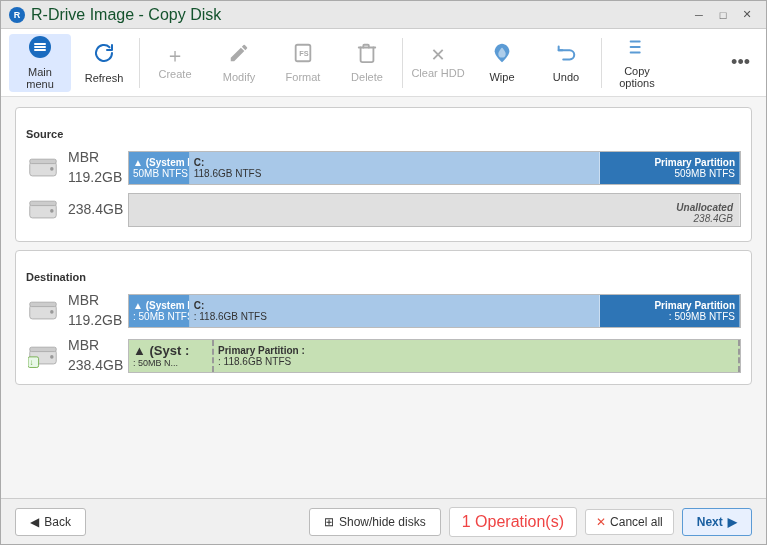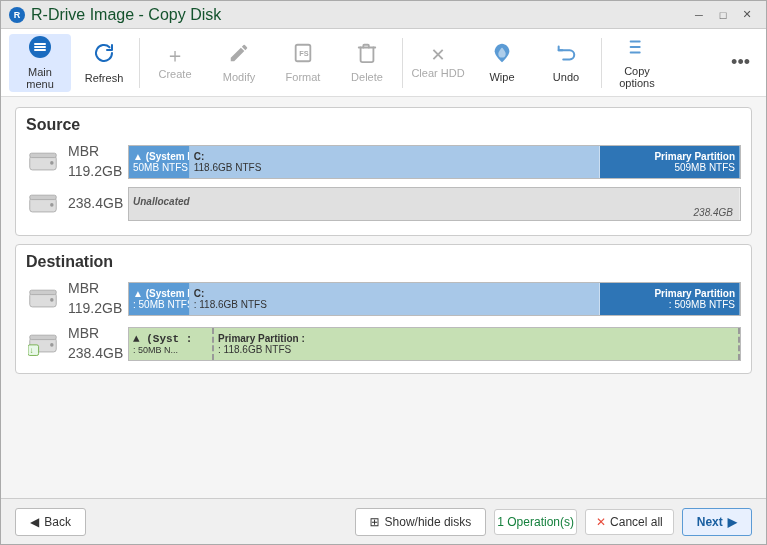--- a/index.html
+++ b/index.html
@@ -124,24 +124,25 @@
       overflow: hidden;
     }
 
     .panel {
       background: white;
       border: 1px solid #ccc;
       border-radius: 4px;
       padding: 8px 10px;
     }
     .panel-title {
-      font-size: 16px;
+      font-size: 11px;
       font-weight: 600;
       color: #333;
       margin-bottom: 8px;
+      margin-top: 12px;
     }
 
     .disk-row {
       display: flex;
       align-items: center;
       margin-bottom: 6px;
       gap: 8px;
     }
     .disk-icon {
       display: flex;
@@ -213,23 +214,23 @@
       border-color: #5b9bd5;
       color: #1a5fa0;
       font-weight: 600;
     }
     .spacer { flex: 1; }
 
     .ops-badge {
       background: white;
       border: 1px solid #ccc;
       border-radius: 3px;
-      padding: 5px 2px;
-      font-size: 12px;
-      color: #15803d;
+      padding: 5px 12px;
+      font-size: 16px;
+      color: #ef4444;
     }
     .cancel-btn {
       display: flex;
       align-items: center;
       gap: 4px;
       padding: 5px 10px;
       border: 1px solid #ccc;
       background: white;
       border-radius: 3px;
       cursor: pointer;
@@ -406,21 +407,21 @@
             <rect x="2" y="3" width="30" height="5" rx="2" fill="#ccc" stroke="#aaa" stroke-width="1"></rect>
             <circle cx="27" cy="14" r="2" fill="#999"></circle>
           </svg>
         </div>
         <div class="disk-info">
           <div></div>
           <div>238.4GB</div>
         </div>
         <div class="disk-partitions">
           <div class="part part-gray" style="flex:100; justify-content:flex-end;">
-            <div class="part-name" style="text-align:left;">Unallocated</div>
+            <div class="part-name" style="text-align:right;">Unallocated</div>
             <div class="part-detail" style="text-align:right;">238.4GB</div>
           </div>
         </div>
       </div>
     </div>
 
     <div class="panel dest-panel">
       <div class="panel-title">Destination</div>
 
       <div class="disk-row">
@@ -461,21 +462,21 @@
             <rect x="0" y="14" width="12" height="12" rx="2" fill="#e8f8e8" stroke="#70ad47" stroke-width="1"></rect>
             <text x="2" y="23" font-size="9" fill="#70ad47">↓</text>
           </svg>
         </div>
         <div class="disk-info">
           <div>MBR</div>
           <div>238.4GB</div>
         </div>
         <div class="disk-partitions" style="position:relative;">
           <div class="part part-green" style="flex:8; border-right:2px dashed #999;">
-            <div class="part-name" style="font-size:11px;font-family:Liberation Mono, monospace;">▲ (Syst :</div>
+            <div class="part-name" style="font-size:13px;">▲ (Syst :</div>
             <div class="part-detail" style="font-size:9px;">: 50MB N...</div>
           </div>
           <div class="part part-green" style="flex:55; border-right:2px dashed #999;">
             <div class="part-name">Primary Partition :</div>
             <div class="part-detail">: 118.6GB NTFS</div>
           </div>
         </div>
       </div>
     </div>
 

